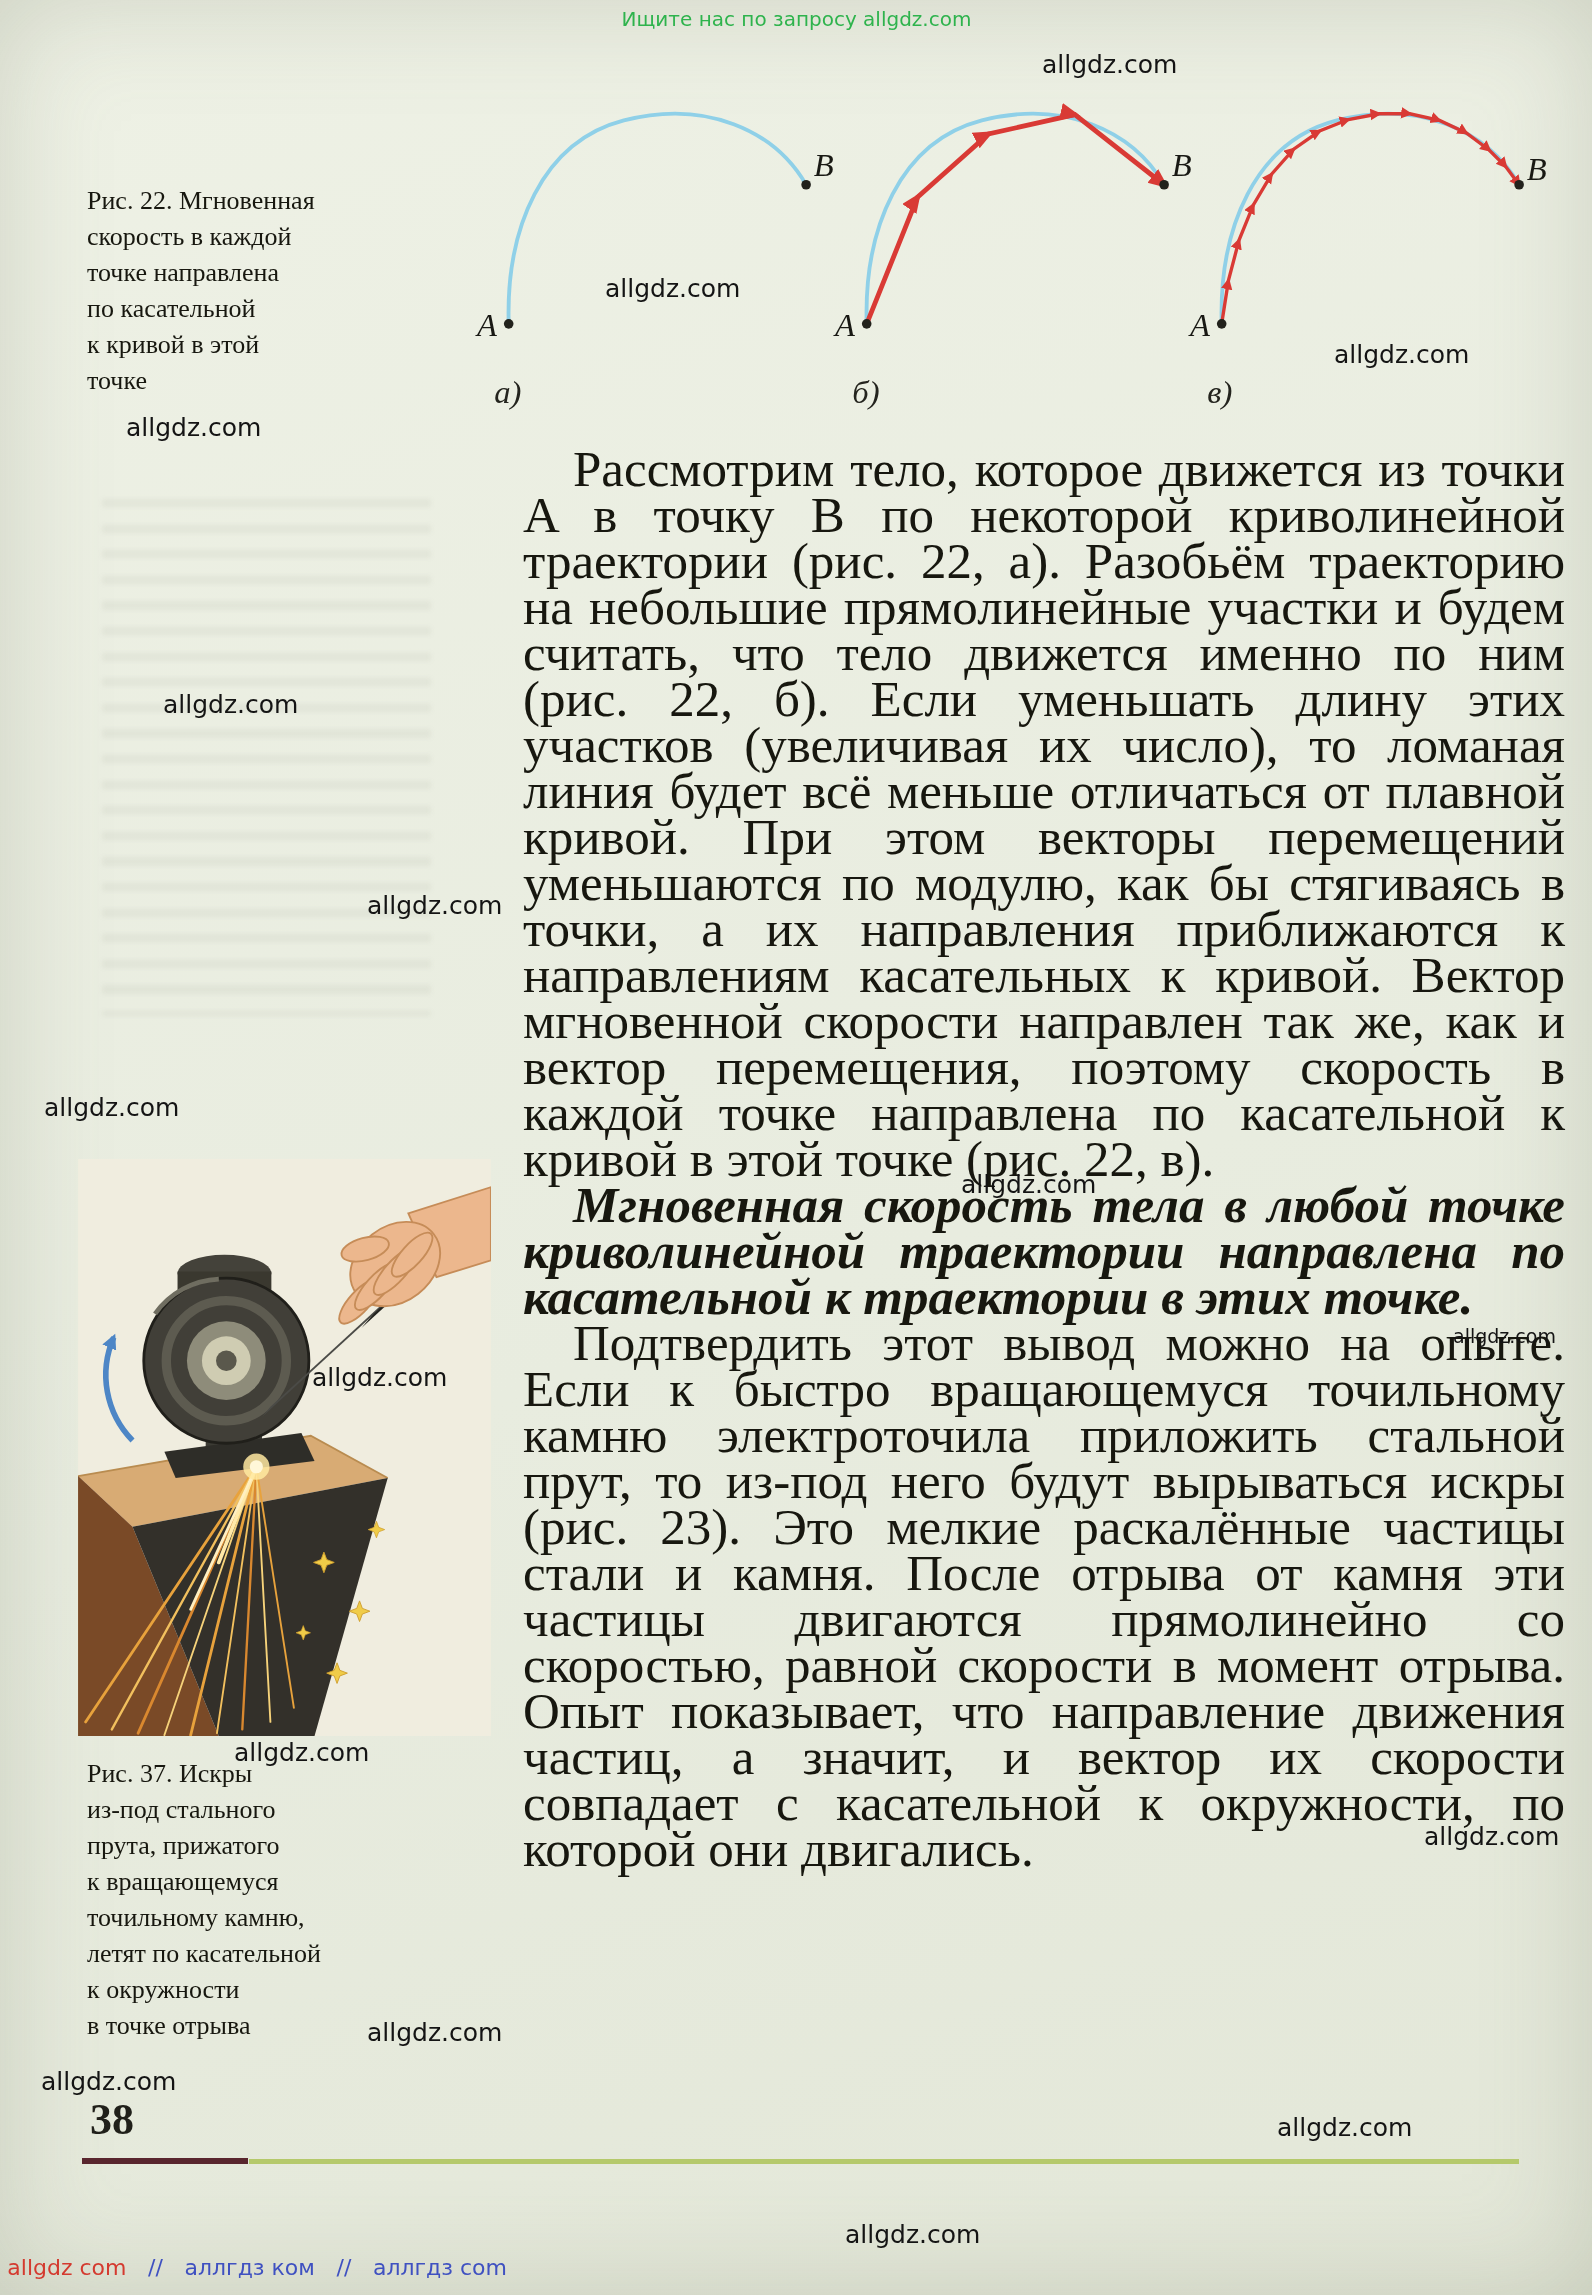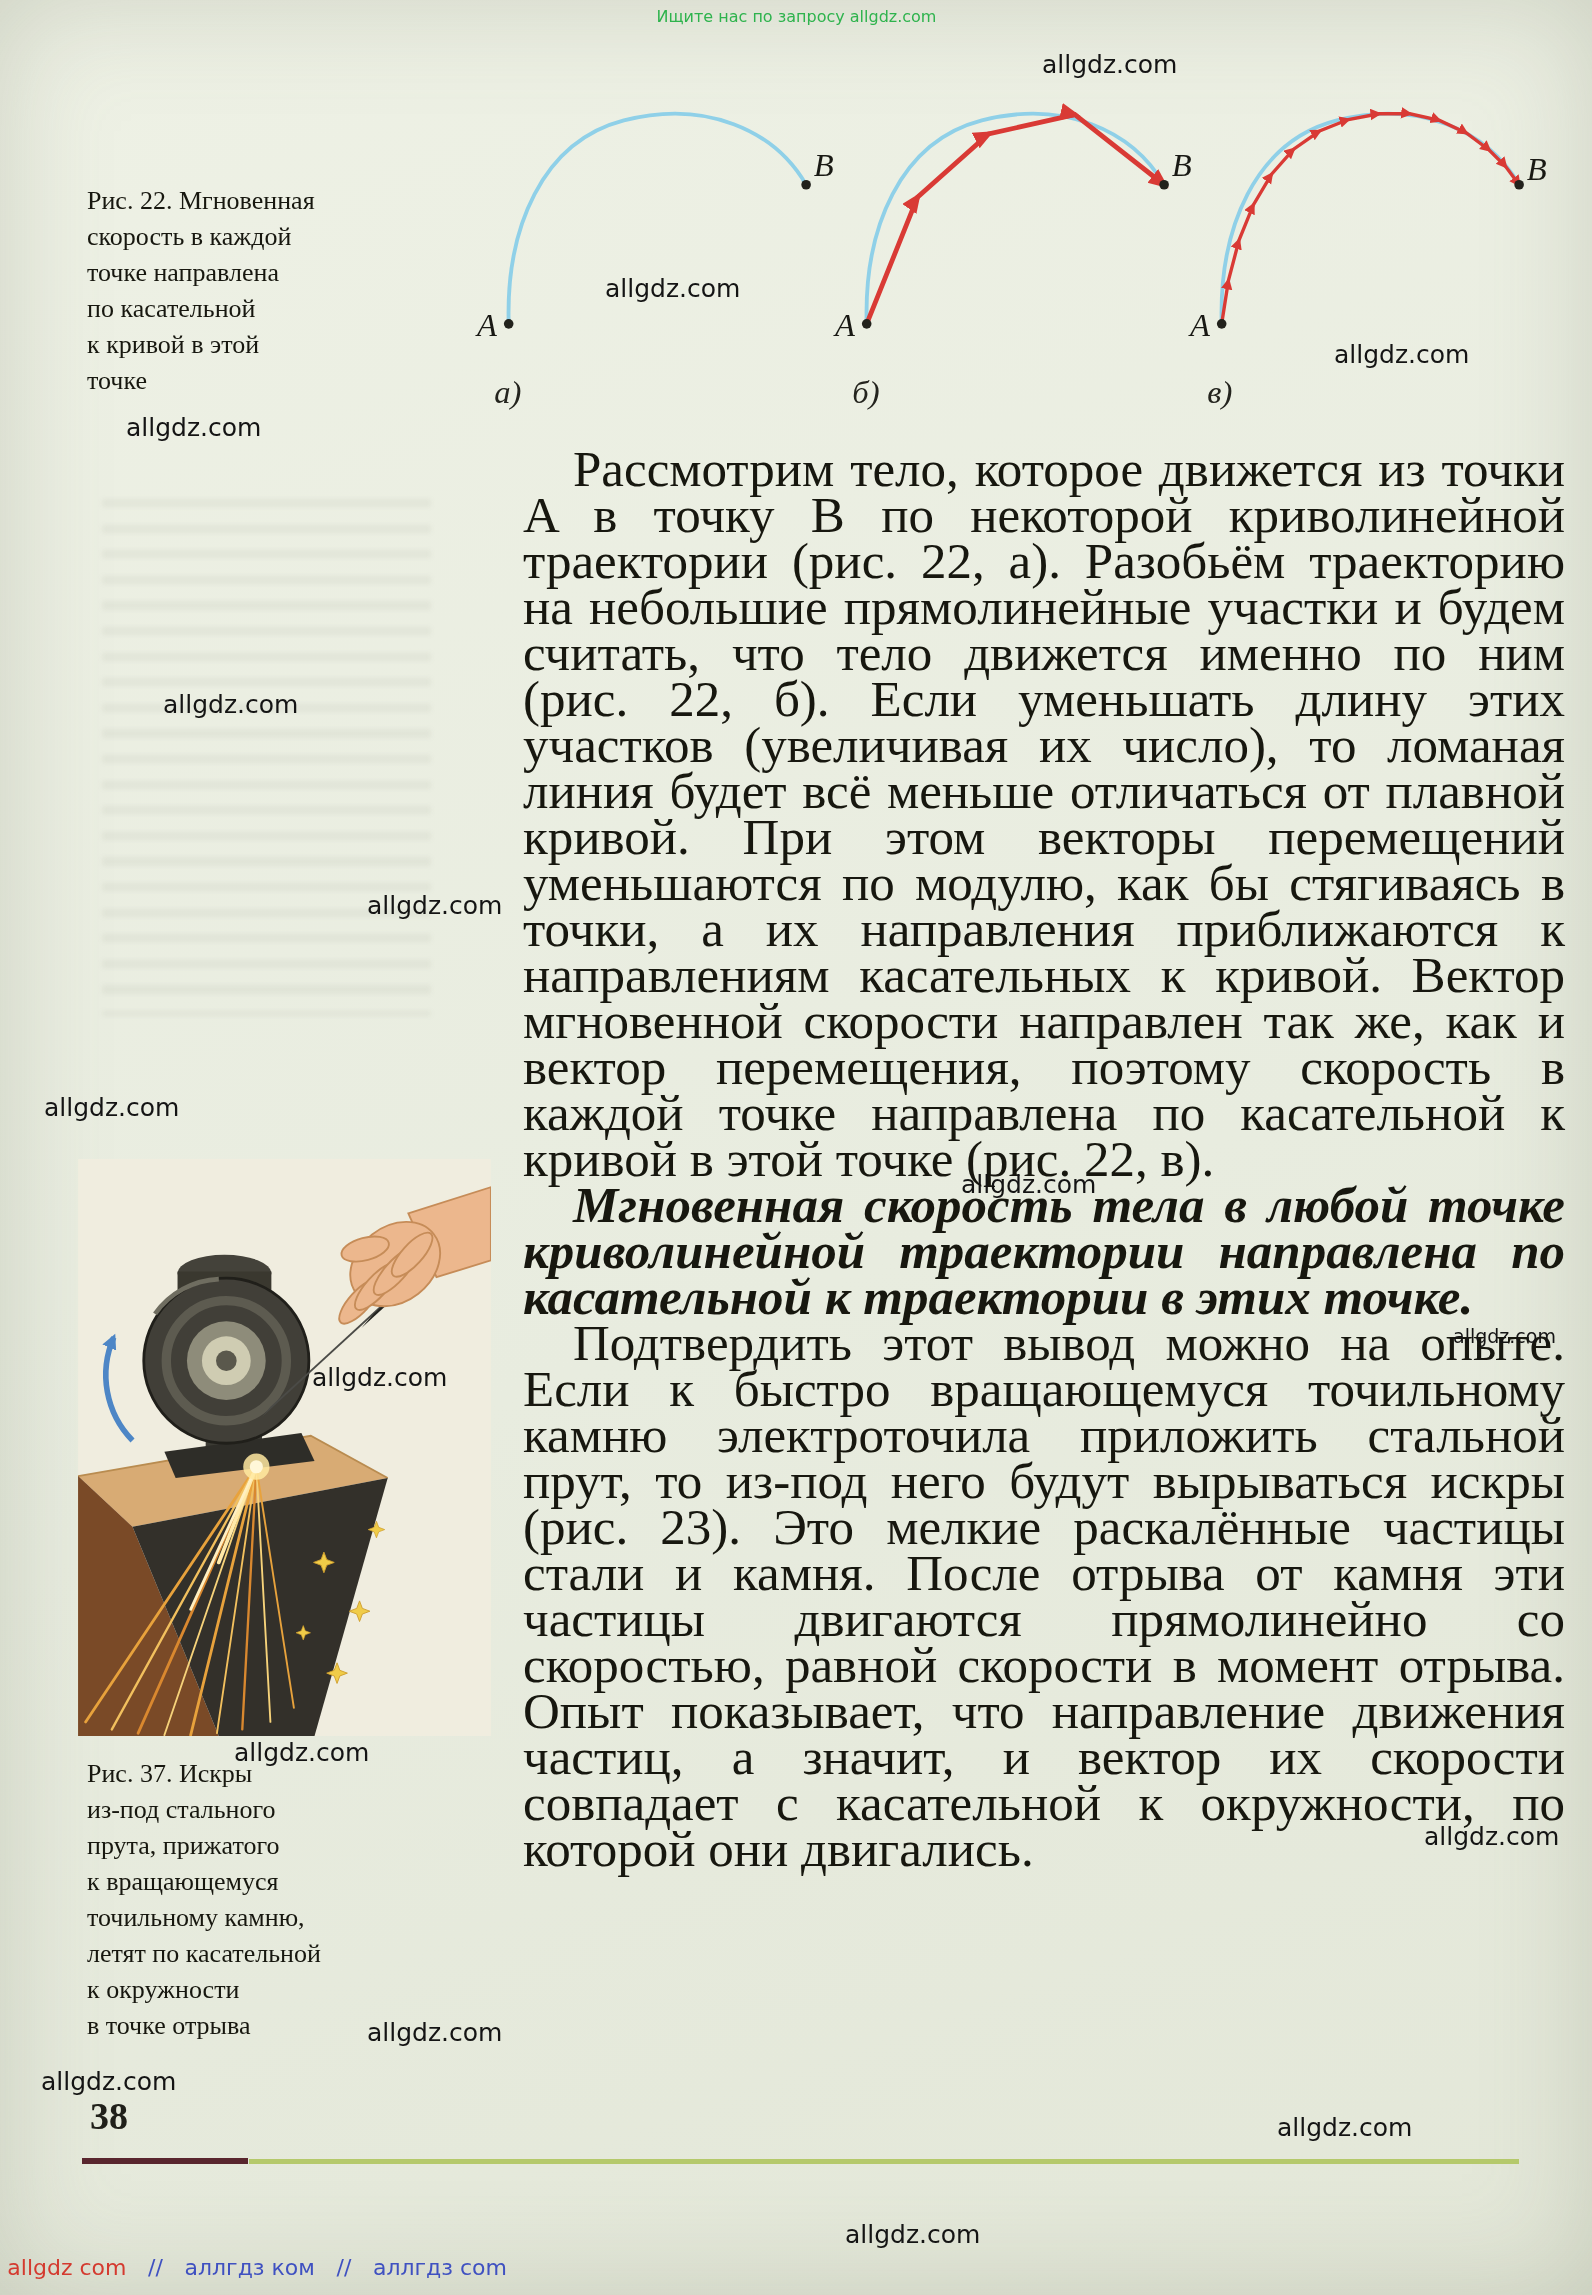--- a/index.html
+++ b/index.html
@@ -4,35 +4,35 @@
 <style>
   html,body { margin:0; padding:0; background:#cfd3c6; }
   .page {
     position:relative; width:1593px; height:2295px; margin:0 auto;
     background:linear-gradient(160deg,#eef1e5 0%,#e8ecdf 55%,#e3e7d8 100%);
     overflow:hidden;
     box-shadow:inset 0 0 110px rgba(110,120,95,.25);
     font-family:"Liberation Serif", serif; color:#17170f;
   }
   .top-hint { position:absolute; top:7.3px; left:0; width:100%; text-align:center;
-    font-family:"DejaVu Sans", sans-serif; font-size:16px; color:#2eb34d; z-index:6; }
+    font-family:"DejaVu Sans", sans-serif; font-size:20px; color:#2eb34d; z-index:6; }
   .wm { position:absolute; font-family:"DejaVu Sans", sans-serif; font-size:25px;
     color:#141414; white-space:nowrap; z-index:6; }
   .wm.small { font-size:19px; }
   .fig-caption { position:absolute; font-weight:400; font-size:26px; line-height:36px;
     white-space:pre-line; color:#17170f; z-index:2; }
   .panel { position:absolute; z-index:2; }
   svg text.pt { font-family:"Liberation Serif", serif; font-size:34px; font-style:italic; fill:#191914; }
   svg text.pl { font-family:"Liberation Serif", serif; font-size:34px; font-style:italic; fill:#24241e; }
   .bodycol { position:absolute; left:523px; top:446px; width:1042px; z-index:2; }
   .bodycol p { margin:0; font-size:51px; line-height:46px; text-align:justify;
     text-indent:50px; color:#17170f; }
   .bodycol p.em { font-style:italic; font-weight:700; }
   .fig23 { position:absolute; left:78px; top:1159px; z-index:2; }
-  .page-num { position:absolute; left:90px; top:2094px; font-weight:700; font-size:38px; color:#20201a; z-index:2;text-align:center; }
+  .page-num { position:absolute; left:90px; top:2094px; font-weight:700; font-size:44px; color:#20201a; z-index:2;text-align:center; }
   .rule-maroon { position:absolute; left:82px; top:2158px; width:166px; height:6.4px; background:#59262e; z-index:2; }
   .rule-green  { position:absolute; left:249px; top:2159px; width:1270px; height:4.6px; background:#b5c96b; z-index:2; }
   .footer-wm { position:absolute; top:2255px; left:0; width:100%; text-align:left;
     font-family:"DejaVu Sans", sans-serif; font-size:22px; z-index:6; }
   .footer-wm .red { color:#d43a2f; margin:0 7.3px; }
   .footer-wm .blue { color:#3f51c1; margin:0 7.3px; }
   .ghost { position:absolute; filter:blur(2.7px); opacity:.55; z-index:1;
     background:repeating-linear-gradient(180deg, rgba(125,130,112,.16) 0px, rgba(125,130,112,.16) 8.2px, rgba(0,0,0,0) 8.2px, rgba(0,0,0,0) 25.6px); }
 </style>
 </head>

